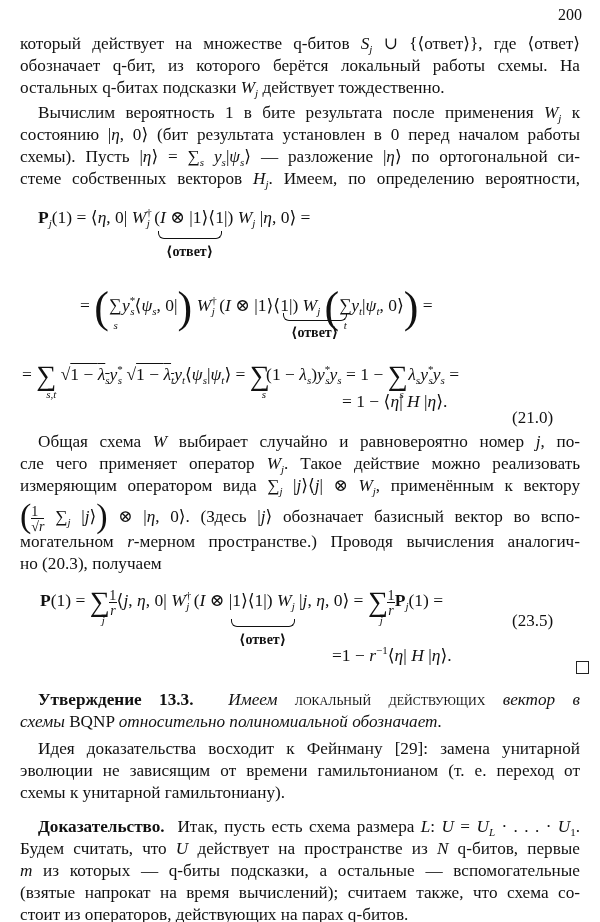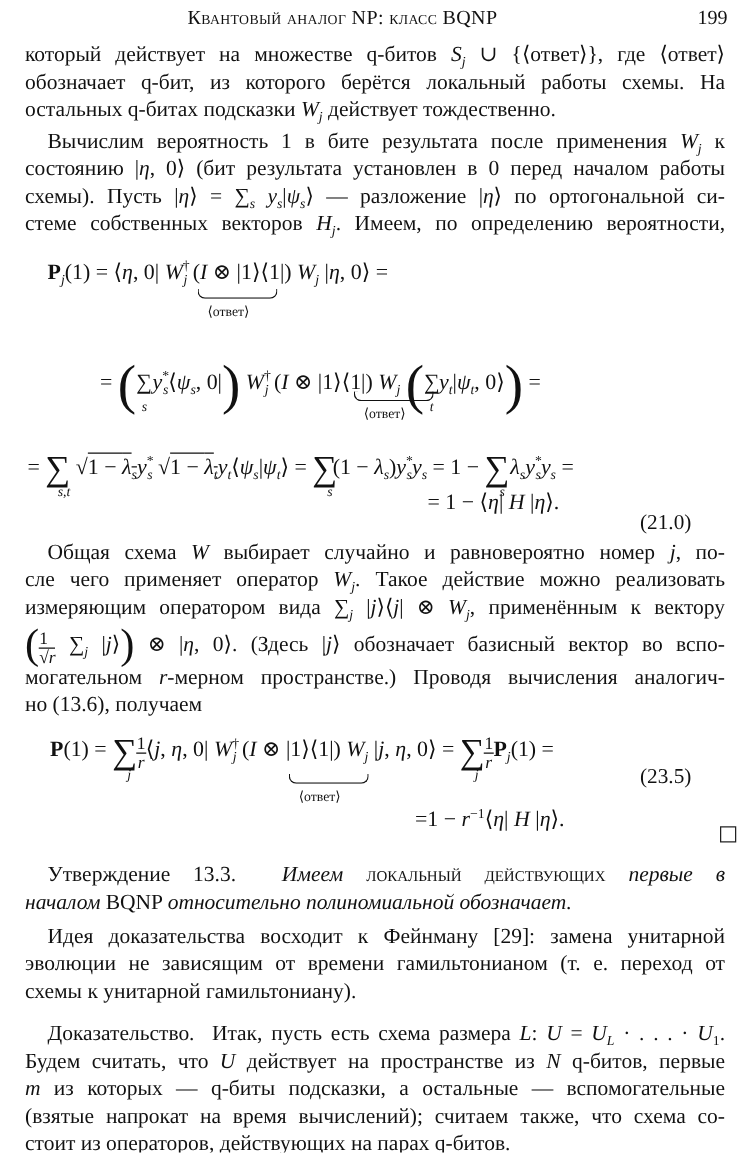--- a/index.html
+++ b/index.html
@@ -6,37 +6,36 @@
   body{width:600px;height:922px;position:relative;overflow:hidden;
        font-family:"Liberation Serif","DejaVu Serif",serif;color:#111;font-size:17.2px;}
   .ln{position:absolute;left:20px;white-space:nowrap;line-height:22px;}
   .just{left:20px;width:560px;text-align:justify;text-align-last:justify;}
   .ind{left:38px;width:542px;}
   i{font-style:italic;}
   .hdr{position:absolute;top:6px;left:0;width:600px;height:24px;}
   .hdr-title{position:absolute;left:150px;top:0;font-size:16px;letter-spacing:0.3px;font-variant:small-caps;}
   .hdr-page{position:absolute;left:558px;top:0;font-size:16px;}
   .eq{position:absolute;white-space:nowrap;font-size:17.5px;}
-  .ub{position:absolute;font-size:11px;white-space:nowrap;}
+  .ub{position:absolute;font-size:14px;white-space:nowrap;font-weight:bold;}
   .brace{position:absolute;height:7px;border:1.3px solid #111;border-top:none;border-radius:0 0 6px 6px;}
   .eqnum{position:absolute;font-size:17px;}
   .qed{position:absolute;width:11px;height:11px;border:1.2px solid #222;}
   .sub{font-size:11px;position:relative;top:4px;}
   .sup{font-size:11px;position:relative;top:-7px;}
   .big{font-size:28px;vertical-align:-5px;}
   .huge{font-size:44px;vertical-align:-11px;font-weight:200;}
-  .bold{font-weight:normal;}
+  .bold{font-weight:bold;}
   .sc{font-variant:small-caps;}
 </style>
 </head>
 <body>
 
 <div class="hdr">
-  <span class="hdr-title">Квантовый аналог NP: класс BQNP</span>
-  <span class="hdr-page">199</span>
+  <span class="hdr-page">200</span>
 </div>
 
 <div>
   <div class="ln just" style="top:33px">который действует на множестве q-битов <i>S<span class="sub">j</span></i> ∪ {⟨ответ⟩}, где ⟨ответ⟩</div>
   <div class="ln just" style="top:55px">обозначает q-бит, из которого берётся локальный работы схемы. На</div>
   <div class="ln" style="top:77px">остальных q-битах подсказки <i>W<span class="sub">j</span></i> действует тождественно.</div>
 </div>
 
 <div>
   <div class="ln ind just" style="top:102px">Вычислим вероятность 1 в бите результата после применения <i>W<span class="sub">j</span></i> к</div>
@@ -59,35 +58,35 @@
   <div class="eq" style="left:342px;top:391px">= 1 − ⟨<i>η</i>| <i>H</i> |<i>η</i>⟩.</div>
   <div class="eqnum" style="left:512px;top:408px">(21.0)</div>
 </div>
 
 <div>
   <div class="ln ind just" style="top:431px">Общая схема <i>W</i> выбирает случайно и равновероятно номер <i>j</i>, по-</div>
   <div class="ln just" style="top:453px">сле чего применяет оператор <i>W<span class="sub">j</span></i>. Такое действие можно реализовать</div>
   <div class="ln just" style="top:475px">измеряющим оператором вида ∑<span class="sub"><i>j</i></span> |<i>j</i>⟩⟨<i>j</i>| ⊗ <i>W<span class="sub">j</span></i>, применённым к вектору</div>
   <div class="ln just" style="top:504px"><span class="big" style="font-size:34px">(</span><span style="display:inline-block;text-align:center;vertical-align:-9px;font-size:14px;line-height:15px">1<br><span style="border-top:1px solid #111">√<i>r</i></span></span> ∑<span class="sub"><i>j</i></span> |<i>j</i>⟩<span class="big" style="font-size:34px">)</span> ⊗ |<i>η</i>, 0⟩. (Здесь |<i>j</i>⟩ обозначает базисный вектор во вспо-</div>
   <div class="ln just" style="top:531px">могательном <i>r</i>-мерном пространстве.) Проводя вычисления аналогич-</div>
-  <div class="ln" style="top:553px">но (13.6), получаем</div>
+  <div class="ln" style="top:553px">но (20.3), получаем</div>
 </div>
 
 <div>
   <div class="eq" style="left:40px;top:586px"><b>P</b>(1) = <span class="big">∑</span><span class="sub" style="margin-left:-8px;top:18px"><i>j</i></span> <span style="display:inline-block;text-align:center;vertical-align:-9px;font-size:14px;line-height:15px">1<br><span style="border-top:1px solid #111;padding:0 1px"><i>r</i></span></span>⟨<i>j</i>, <i>η</i>, 0| <i>W</i><span class="sup">†</span><span class="sub" style="margin-left:-5px"><i>j</i></span> (<i>I</i> ⊗ |1⟩⟨1|) <i>W<span class="sub">j</span></i> |<i>j</i>, <i>η</i>, 0⟩ = <span class="big">∑</span><span class="sub" style="margin-left:-8px;top:18px"><i>j</i></span> <span style="display:inline-block;text-align:center;vertical-align:-9px;font-size:14px;line-height:15px">1<br><span style="border-top:1px solid #111;padding:0 1px"><i>r</i></span></span><b>P</b><span class="sub"><i>j</i></span>(1) =</div>
   <div class="brace" style="left:231px;top:619px;width:62px"></div>
   <div class="ub" style="left:239px;top:631px">⟨ответ⟩</div>
   <div class="eqnum" style="left:512px;top:611px">(23.5)</div>
   <div class="eq" style="left:332px;top:645px">=1 − <i>r</i><span class="sup">−1</span>⟨<i>η</i>| <i>H</i> |<i>η</i>⟩.</div>
   <div class="qed" style="left:576px;top:661px"></div>
 </div>
 
 <div>
-  <div class="ln ind just" style="top:689px"><span class="bold">Утверждение 13.3.</span>&nbsp; <i>Имеем</i> <span class="sc">локальный действующих</span> <i>первые в</i></div>
-  <div class="ln" style="top:711px"><i>началом</i> <span>BQNP</span> <i>относительно полиномиальной обозначает.</i></div>
+  <div class="ln ind just" style="top:689px"><span class="bold">Утверждение 13.3.</span>&nbsp; <i>Имеем</i> <span class="sc">локальный действующих</span> <i>вектор в</i></div>
+  <div class="ln" style="top:711px"><i>схемы</i> <span>BQNP</span> <i>относительно полиномиальной обозначает.</i></div>
 </div>
 
 <div>
   <div class="ln ind just" style="top:738px">Идея доказательства восходит к Фейнману [29]: замена унитарной</div>
   <div class="ln just" style="top:760px">эволюции не зависящим от времени гамильтонианом (т. е. переход от</div>
   <div class="ln" style="top:782px">схемы к унитарной гамильтониану).</div>
 </div>
 
 <div>
   <div class="ln ind just" style="top:816px"><span class="bold">Доказательство.</span>&nbsp; Итак, пусть есть схема размера <i>L</i>: <i>U</i> = <i>U<span class="sub">L</span></i> · . . . · <i>U</i><span class="sub">1</span>.</div>

